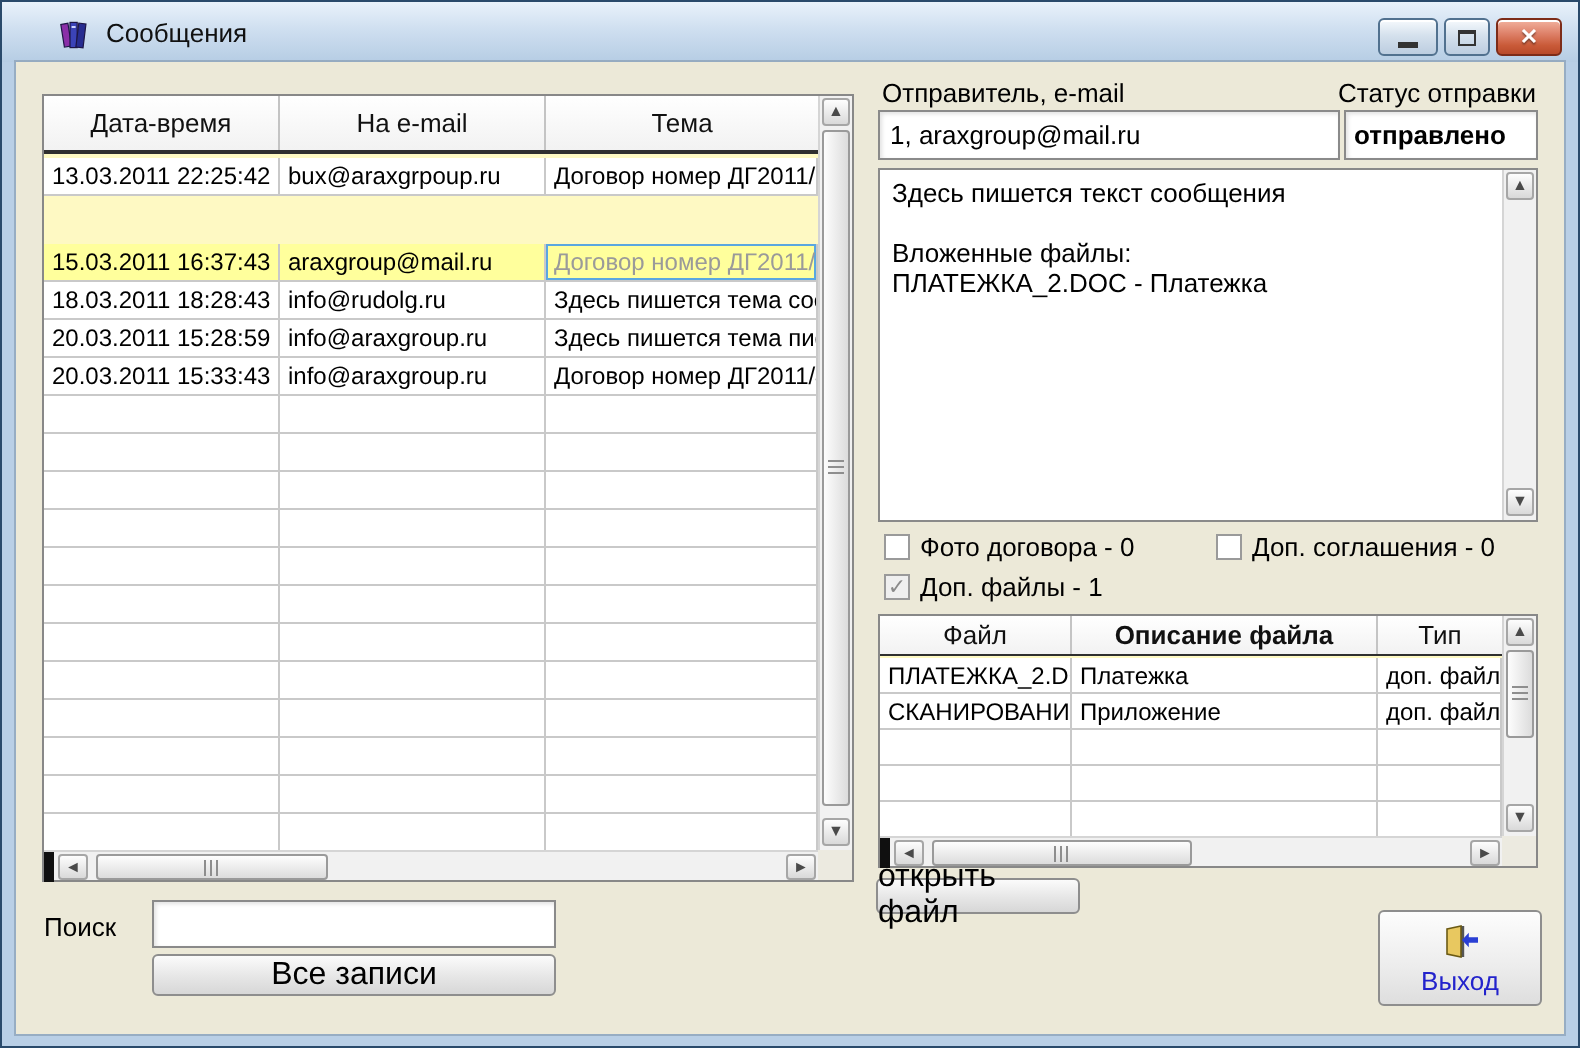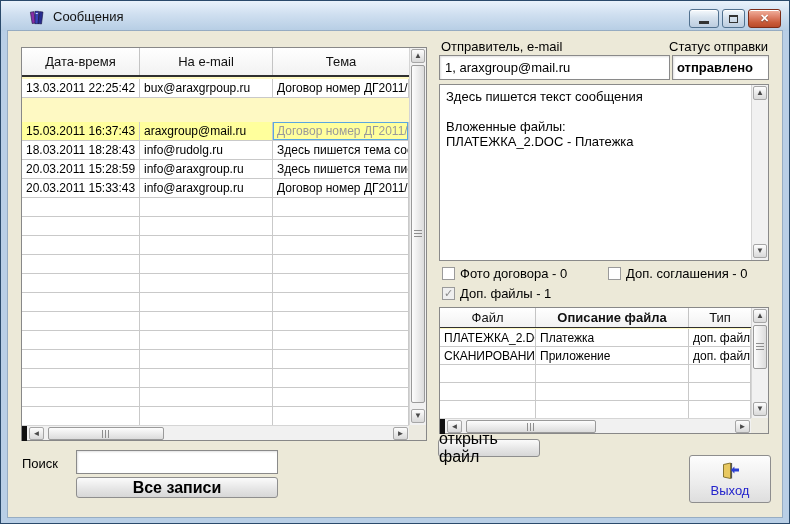--- a/index.html
+++ b/index.html
@@ -230,21 +230,21 @@
       <div class="sb-thumb thumb-h" style="left:26px;top:1px;width:116px;height:13px;">
         <span class="grip-lines-v"></span>
       </div>
       <div class="sb-btn" style="right:1px;top:1px;width:15px;height:13px;">►</div>
     </div>
     <div style="position:absolute;right:0;top:377px;width:17px;height:15px;background:#eceae0;"></div>
   </div>
 
   <span class="lbl" style="left:21px;top:455px;">Поиск</span>
   <input class="inp" style="left: 75px; top: 449px; width: 202px; height: 24px;" value="">
-  <div class="btn" style="left:75px;top:476px;width:202px;height:21px;font-weight:bold;">Все записи</div>
+  <div class="btn" style="left:75px;top:476px;width:202px;height:21px;font-weight:normal;">Все записи</div>
 
   <span class="lbl" style="left:440px;top:38px;">Отправитель, e-mail</span>
   <span class="lbl" style="left:640px;top:38px;width:127px;text-align:right;">Статус отправки</span>
   <input class="inp" style="left: 438px; top: 54px; width: 231px; height: 25px;" value="1, araxgroup@mail.ru">
   <div class="field" style="left:671px;top:54px;width:97px;height:25px;font-weight:bold;">отправлено</div>
 
   <div style="position:absolute;left:438px;top:83px;width:330px;height:177px;background:#fff;border:1px solid #8a8a8a;">
     <div class="memo-text">Здесь пишется текст сообщения
 
 Вложенные файлы:

